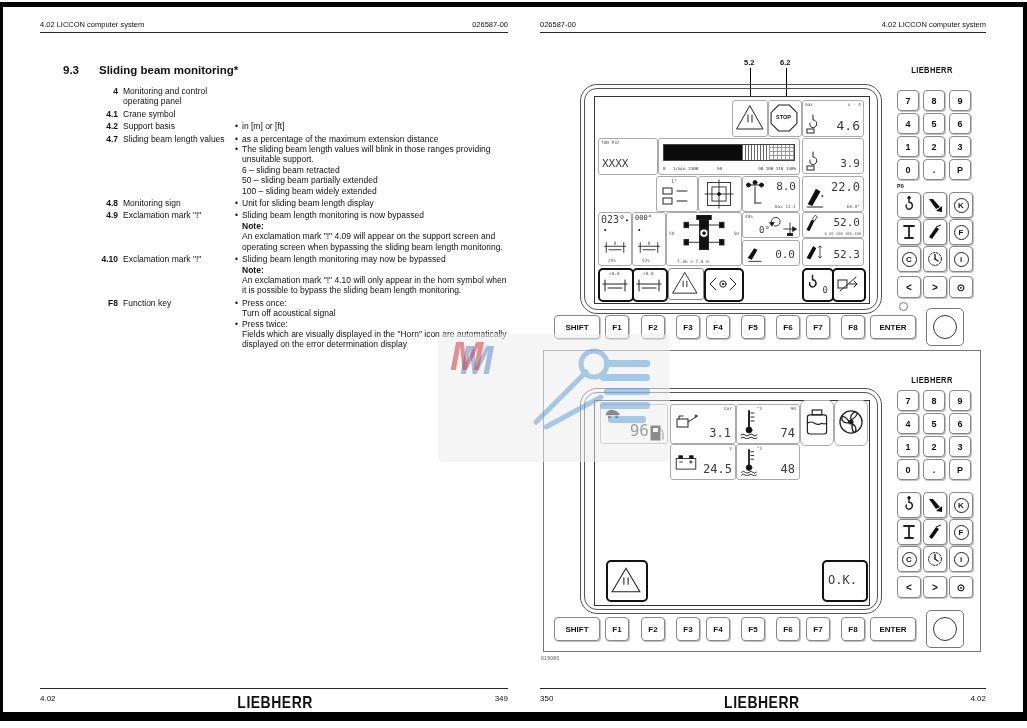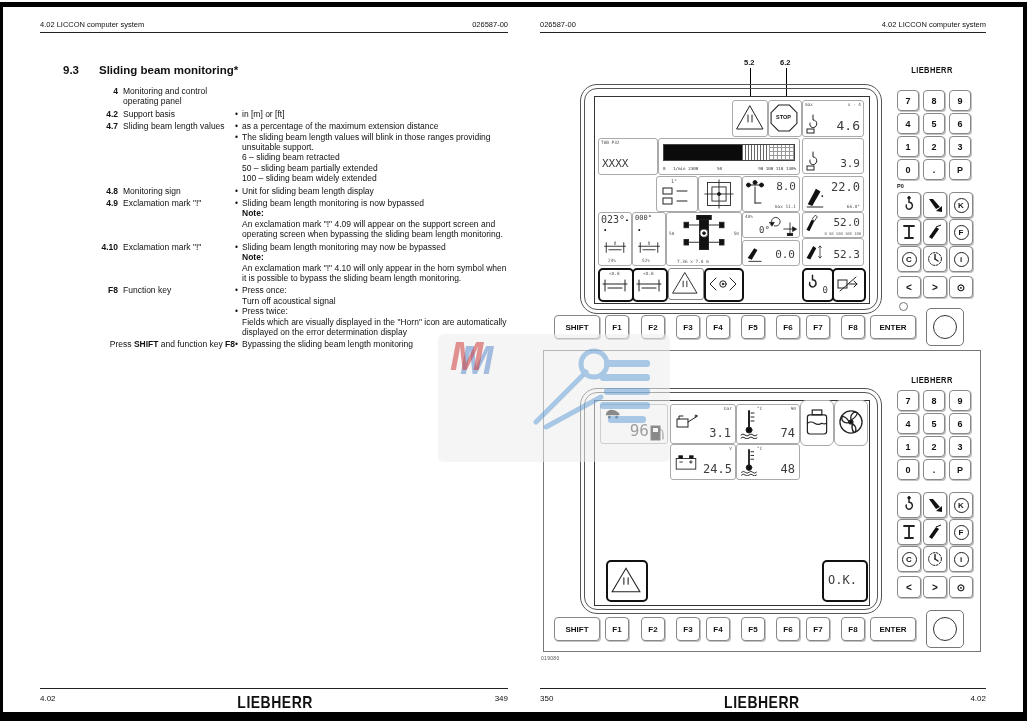--- a/index.html
+++ b/index.html
@@ -83,20 +83,25 @@
     <span>Sliding beam monitoring*</span>
   </div>
 
   <div class="items">
     <div class="item">
       <span class="ref">4</span>
       <span class="lbl">Monitoring and control operating panel</span>
       <div class="desc"></div>
     </div>
     <div class="item">
+      <span class="ref">4.1</span>
+      <span class="lbl">Crane symbol</span>
+      <div class="desc"></div>
+    </div>
+    <div class="item">
       <span class="ref">4.2</span>
       <span class="lbl">Support basis</span>
       <div class="desc">
         <div class="line b">in [m] or [ft]</div>
       </div>
     </div>
     <div class="item">
       <span class="ref">4.7</span>
       <span class="lbl">Sliding beam length values</span>
       <div class="desc">
@@ -133,26 +138,20 @@
       </div>
     </div>
     <div class="item">
       <span class="ref">F8</span>
       <span class="lbl">Function key</span>
       <div class="desc">
         <div class="line b">Press once:</div>
         <div class="line">Turn off acoustical signal</div>
         <div class="line b">Press twice:</div>
         <div class="line">Fields which are visually displayed in the "Horn" icon are automatically displayed on the error determination display</div>
-      </div>
-    </div>
-    <div class="item">
-      <span class="lbl lblwide"><span>Press </span><b>SHIFT</b><span> and function key </span><b>F8</b></span>
-      <div class="desc">
-        <div class="line b">Bypassing the sliding beam length monitoring</div>
       </div>
     </div>
   </div>
 
   <div class="ftr" style="left:40px;width:468px">
     <span>4.02</span>
     <span class="brand-logo">LIEBHERR</span>
     <span>349</span>
   </div>
 

